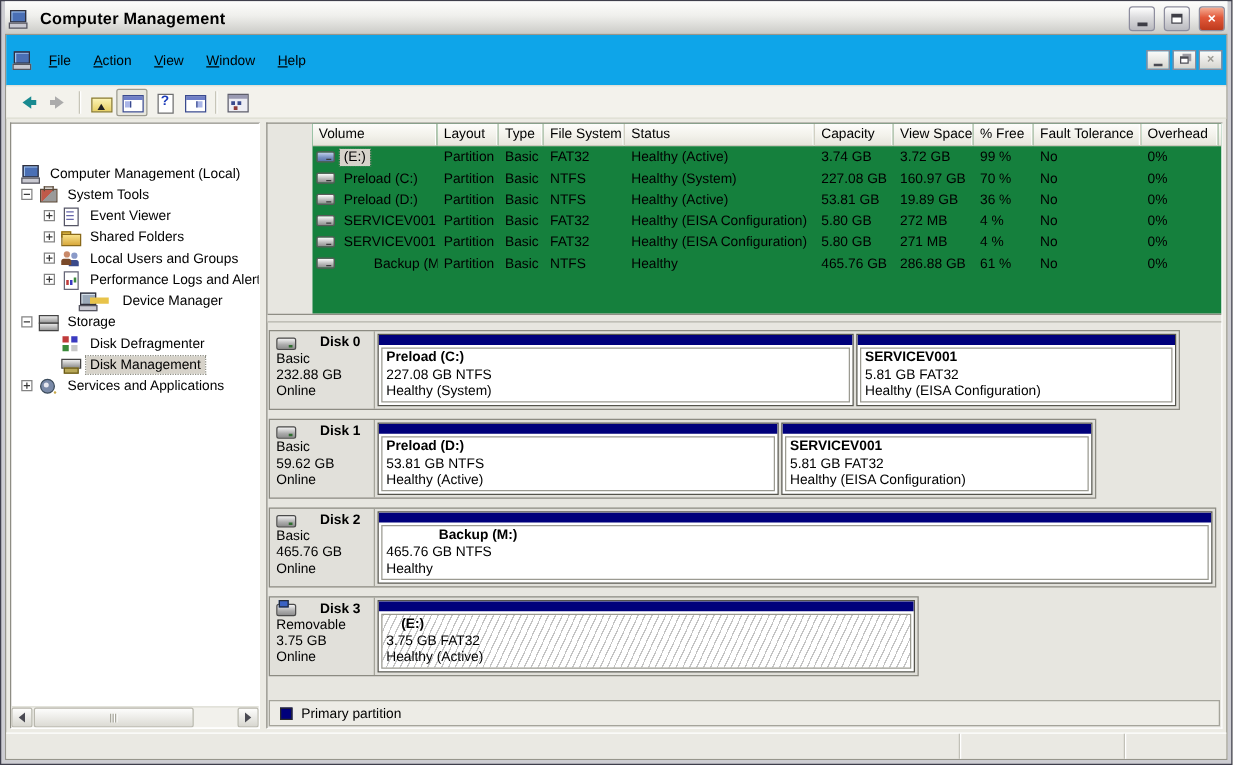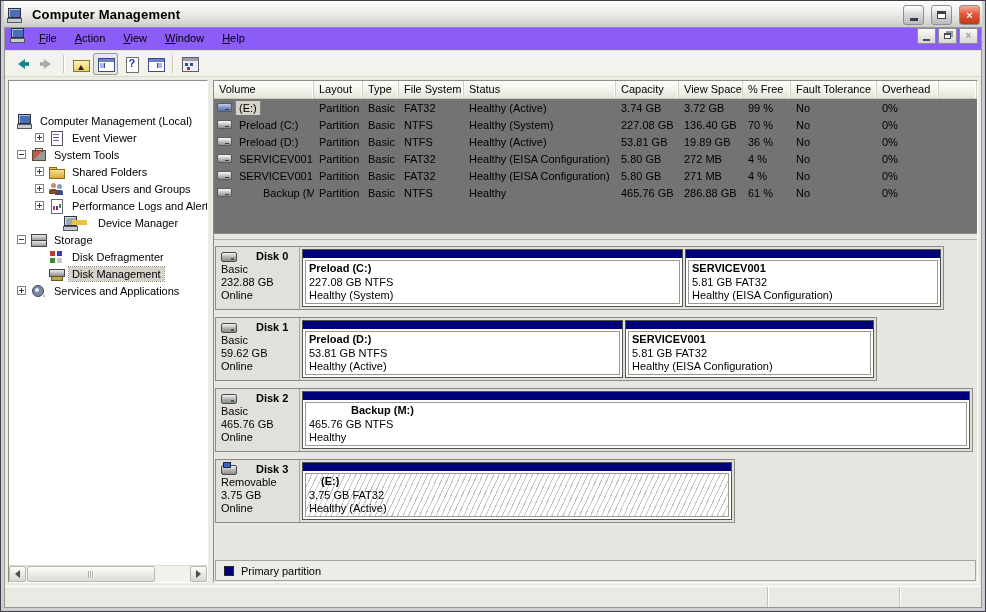--- a/index.html
+++ b/index.html
@@ -13,21 +13,21 @@
   .title-text { flex:1; font-weight:bold; font-size:13px; letter-spacing:.2px; }
   .tb-btn { width:21px; height:20px; border:1px solid #8D8D9E; border-radius:3px; display:flex; align-items:center; justify-content:center; margin-left:2px; }
   .btn-silver { background:linear-gradient(180deg,#FFFFFF,#DCDCDE 45%,#B9B9BF); }
   .glyph-min { width:8px; height:3px; background:#3D3D46; margin-top:9px; }
   .glyph-max { width:9px; height:8px; border:1px solid #3D3D46; border-top:3px solid #3D3D46; background:#fff; }
   .btn-close { background:linear-gradient(180deg,#F5AE95,#E2583A 45%,#BE3A1D); color:#fff; font-weight:bold; font-size:11px; }
 
   .app-frame { flex:1; min-height:0; background:#ECEBE4; border:1px solid #97968C; display:flex; flex-direction:column; }
 
   
-  .menubar { height:23px; display:flex; align-items:flex-start; background:#8b5cf6; border-bottom:1px solid #E2E1D7; padding:0 3px; }
+  .menubar { height:41px; display:flex; align-items:center; background:#0ea5e9; border-bottom:1px solid #E2E1D7; padding:0 3px; }
   .menu-item { padding:4px 9px 3px; cursor:default; }
   .menu-item::first-letter { text-decoration:underline; }
   .menu-spacer { flex:1; }
   .mdi-btn { width:19px; height:16px; border:1px solid #8A8A99; background:linear-gradient(180deg,#FBFBFA,#D6D5CF); display:flex; align-items:center; justify-content:center; margin-left:2px; }
   .g-mdi-min { width:7px; height:2px; background:#4A4A52; margin-top:8px; }
   .g-mdi-restore { width:7px; height:6px; border:1px solid #4A4A52; border-top:2px solid #4A4A52; background:#fff; box-shadow:2px -2px 0 -0px #9B9BA3; }
   .g-mdi-close { color:#9C9B94; font-weight:bold; font-size:10px; line-height:10px; }
 
   
   .toolbar { height:26px; display:flex; align-items:center; background:#F3F2EC; border-bottom:1px solid #DCDBD0; padding:2px 4px; }
@@ -99,21 +99,21 @@
   .sb-track { flex:1; position:relative; }
   .sb-thumb { position:absolute; left:1px; top:0; bottom:0; width:78%; border:1px solid #B9B8AE; border-radius:2px; background:linear-gradient(180deg,#FDFDFC,#DCDBD4); display:flex; align-items:center; justify-content:center; gap:1px; }
   .sb-thumb i { width:1px; height:7px; background:#A8A79C; box-shadow:1px 0 0 #fff; display:block; }
 
   .vsplit { width:5px; flex:none; }
 
   
   .right-panel { flex:1; min-width:0; display:flex; flex-direction:column; border:1px solid; border-color:#8E8D84 #FFFFFF #FFFFFF #8E8D84; background:#E7E6E0; }
 
   
-  .vol-pane { height:152px; flex:none; background:#737373; overflow:hidden; --vcols:100px 49px 36px 65px 152px 63px 64px 48px 86px 62px minmax(20px,1fr); }
+  .vol-pane { height:152px; flex:none; background:#15803d; overflow:hidden;margin-left:36px; --vcols:100px 49px 36px 65px 152px 63px 64px 48px 86px 62px minmax(20px,1fr); }
   .vol-header { display:grid; grid-template-columns:var(--vcols); height:18px; }
   .vh-cell { padding:2px 3px 0 5px; background:linear-gradient(180deg,#FDFDFB,#F2F1EA 55%,#E4E3DA); border-right:1px solid #D2D0C3; box-shadow:inset 0 -1px 0 #CBC9BB, inset -1px 0 0 #FFFFFF; white-space:nowrap; overflow:hidden; }
   .vol-row { display:grid; grid-template-columns:var(--vcols); height:17px; align-items:center; }
   .v-cell { padding:0 3px 0 5px; white-space:nowrap; overflow:hidden; }
   .v-volcell { display:flex; align-items:center; gap:4px; padding-left:3px; overflow:hidden; }
   .drive-ico { width:15px; height:9px; flex:none; border:1px solid #5A5A5A; border-radius:2px; background:linear-gradient(180deg,#FCFCFC,#BDBDBD 55%,#8F8F8F); position:relative; }
   .drive-ico::after { content:""; position:absolute; right:2px; bottom:1px; width:4px; height:1px; background:#3A3A3A; }
   .drive-ico.sel { background:linear-gradient(180deg,#C2D0EC,#7A92C2 55%,#5A72A8); }
   .v-label { padding:1px 3px; white-space:nowrap; }
   .v-label.selected { background:#D7D3CA; outline:1px dotted #8E8E84; }
@@ -220,29 +220,29 @@
       </div>
 
     <div class="content">
 
       <div class="tree-panel">
         <div class="tree-view" id="tree-view">
             <div class="t-item" style="padding-left: 8px;">
               <span class="ti ti-computer"></span>
               <span class="t-label">Computer Management (Local)</span>
             </div>
+            <div class="t-item" style="padding-left: 8px;">
+              <span class="exp"></span>
+              <span class="ti ti-tools"></span>
+              <span class="t-label">System Tools</span>
+            </div>
             <div class="t-item" style="padding-left: 26px;">
               <span class="exp plus"></span>
               <span class="ti ti-event"></span>
               <span class="t-label">Event Viewer</span>
-            </div>
-            <div class="t-item" style="padding-left: 8px;">
-              <span class="exp"></span>
-              <span class="ti ti-tools"></span>
-              <span class="t-label">System Tools</span>
             </div>
             <div class="t-item" style="padding-left: 26px;">
               <span class="exp plus"></span>
               <span class="ti ti-folder"></span>
               <span class="t-label">Shared Folders</span>
             </div>
             <div class="t-item" style="padding-left: 26px;">
               <span class="exp plus"></span>
               <span class="ti ti-users"></span>
               <span class="t-label">Local Users and Groups</span>
@@ -329,21 +329,21 @@
               <div class="vol-row">
                 <div class="v-volcell">
                   <span class="drive-ico"></span>
                   <span class="v-label">Preload (C:)</span>
                 </div>
                 <div class="v-cell">Partition</div>
                 <div class="v-cell">Basic</div>
                 <div class="v-cell">NTFS</div>
                 <div class="v-cell">Healthy (System)</div>
                 <div class="v-cell">227.08 GB</div>
-                <div class="v-cell">136.40 GB</div>
+                <div class="v-cell">160.97 GB</div>
                 <div class="v-cell">70 %</div>
                 <div class="v-cell">No</div>
                 <div class="v-cell">0%</div>
                 <div class="v-cell"></div>
               </div>
               <div class="vol-row">
                 <div class="v-volcell">
                   <span class="drive-ico"></span>
                   <span class="v-label">Preload (D:)</span>
                 </div>

